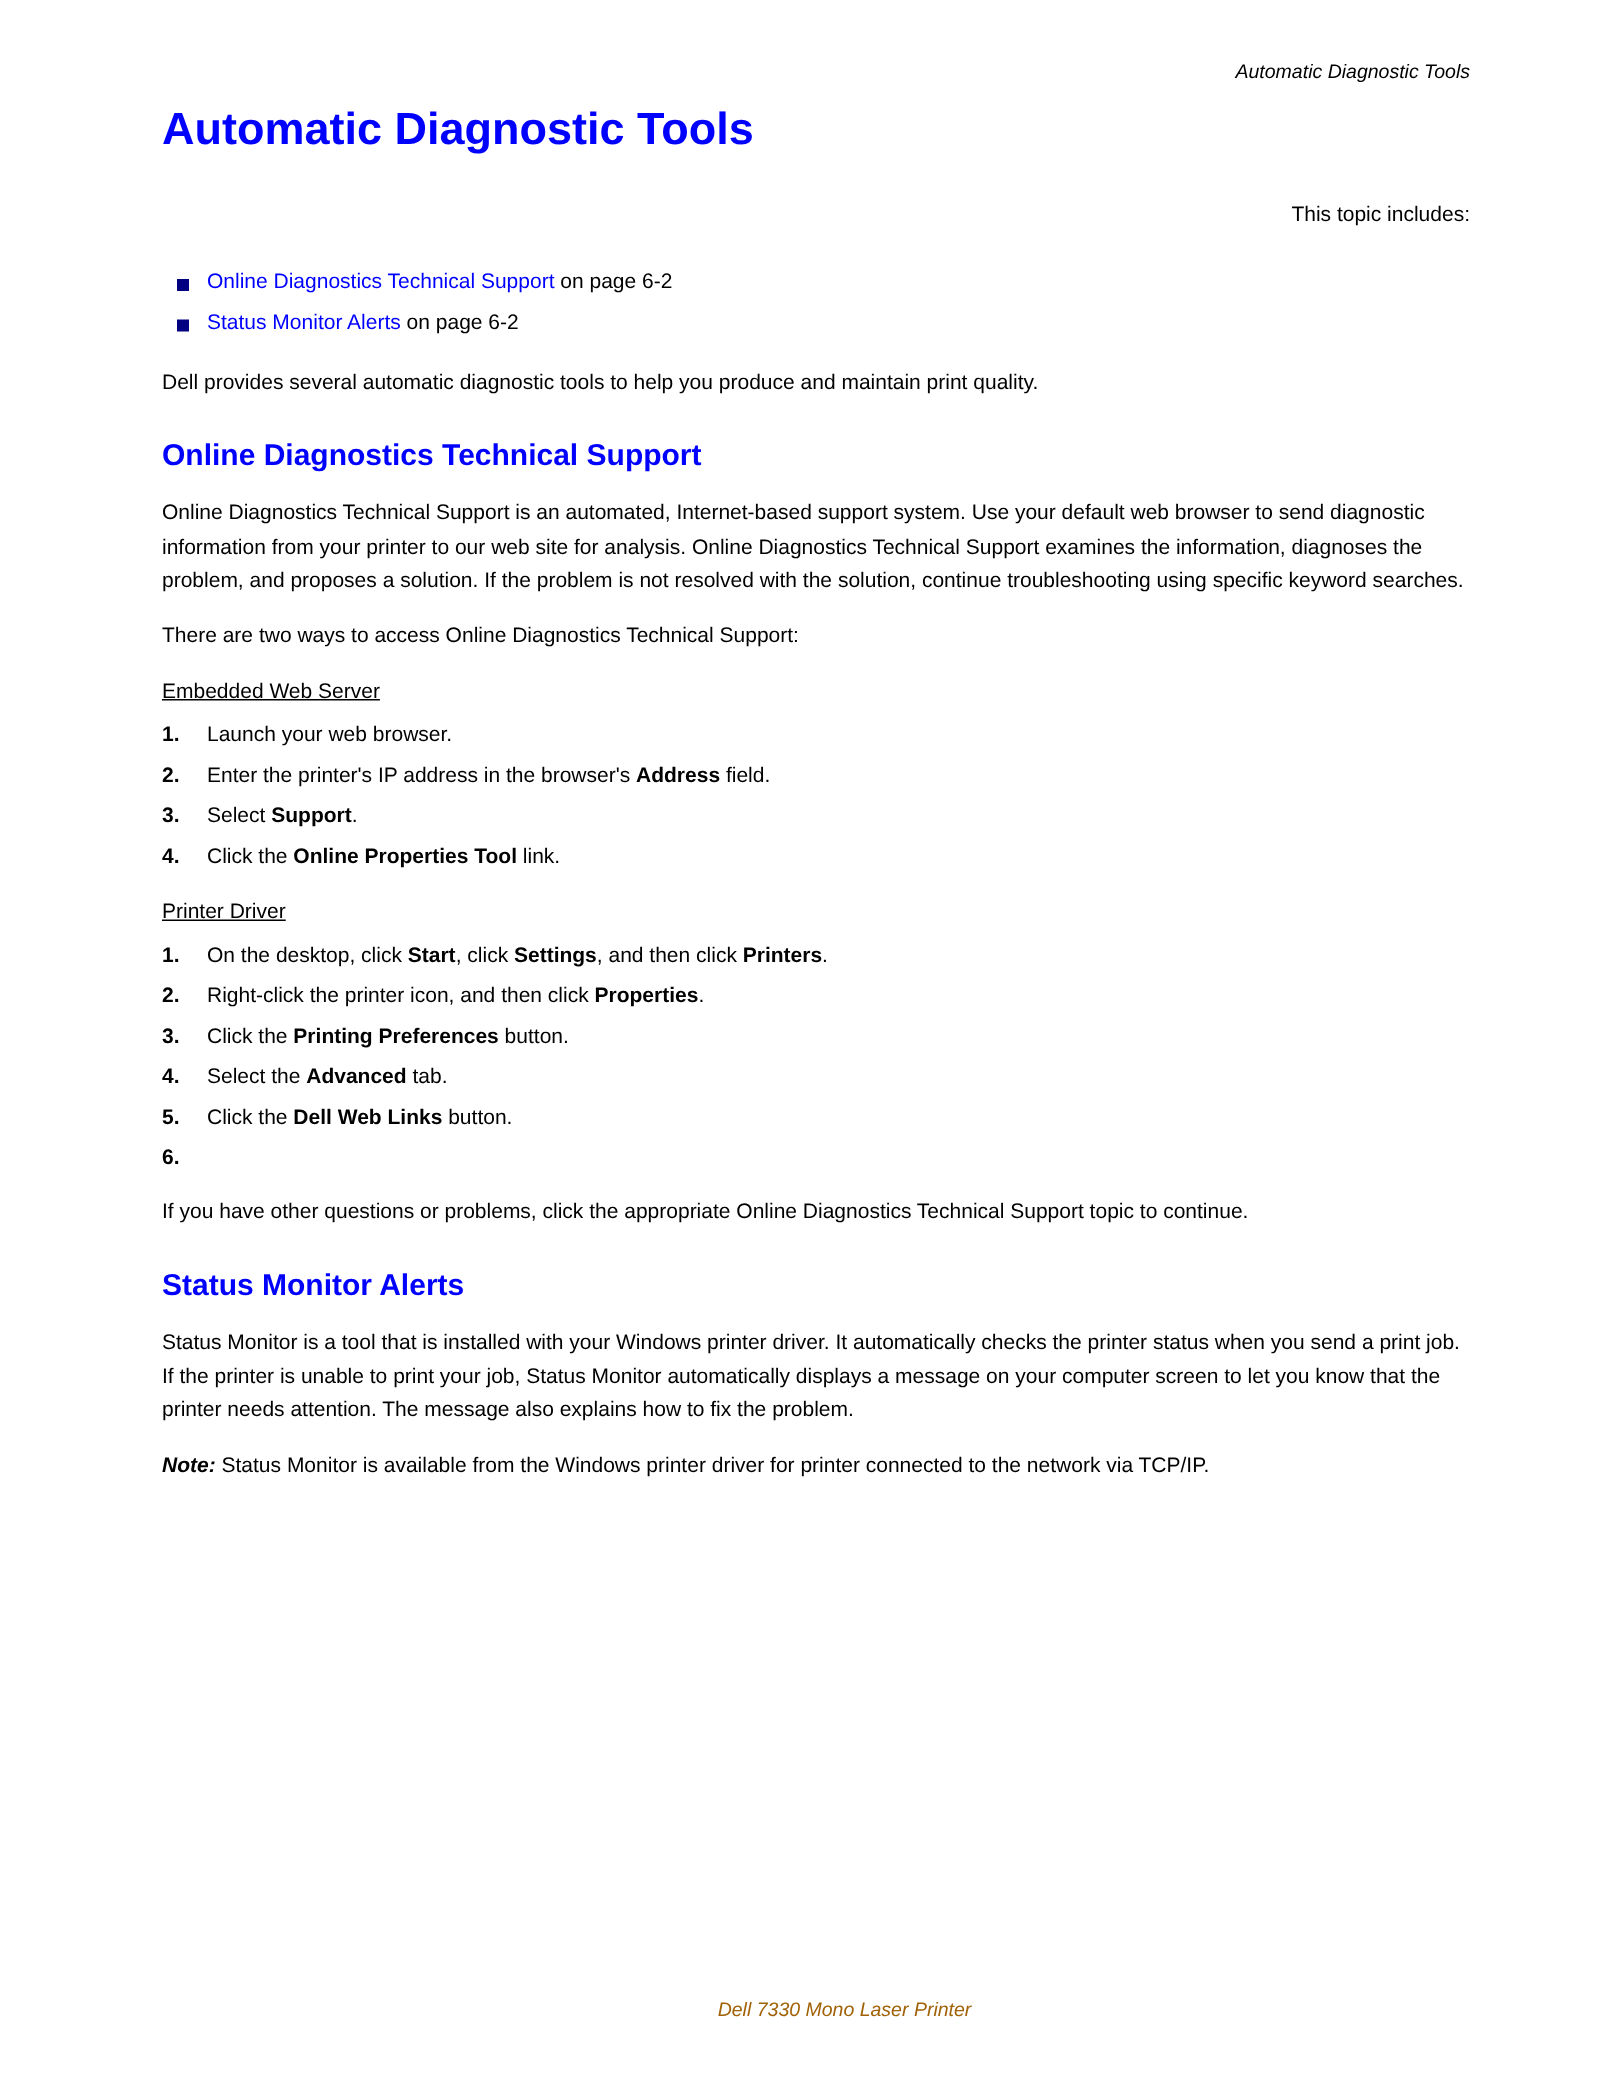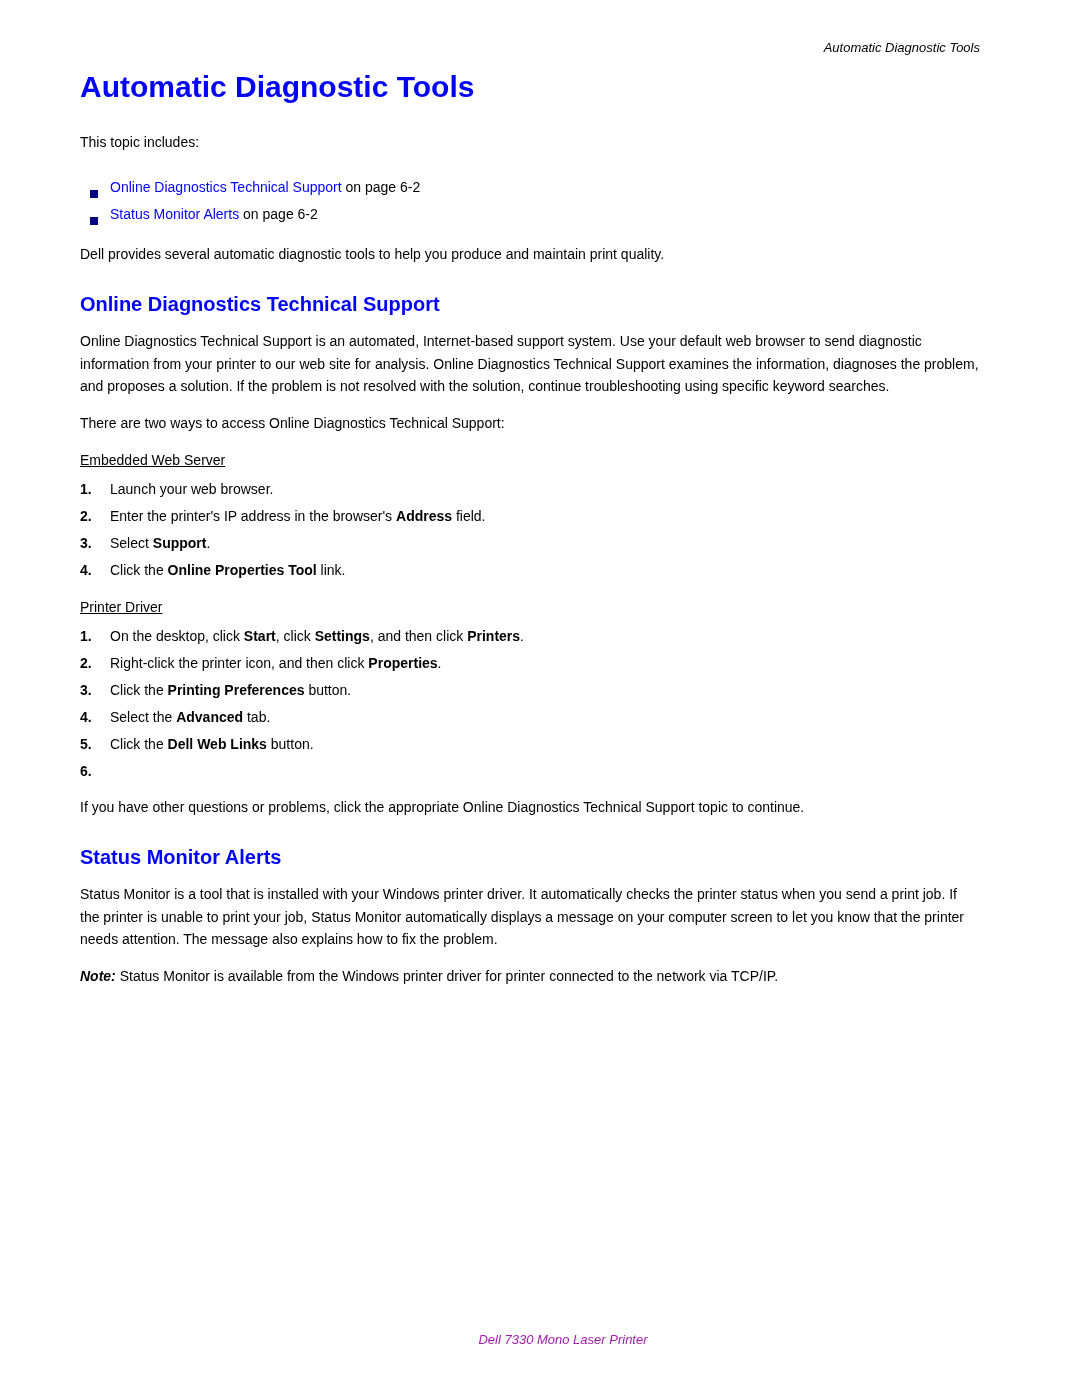--- a/index.html
+++ b/index.html
@@ -15,21 +15,21 @@
       color: #000000;
       width: 1080px;
       min-height: 1397px;
       position: relative;
     }
 
     .page-container {
       width: 1080px;
       min-height: 1397px;
       background: #ffffff;
-      padding: 60px 100px 80px 80px;
+      padding: 60px 100px 80px 108px;
       position: relative;
     }
 
     .header-italic {
       position: absolute;
       top: 40px;
       right: 100px;
       font-style: italic;
       font-size: 13px;
       color: #000000;
@@ -40,30 +40,31 @@
       font-weight: bold;
       color: #0000FF;
       margin-bottom: 28px;
       margin-top: 10px;
     }
 
     .intro-text {
       font-size: 14px;
       margin-bottom: 24px;
       line-height: 1.5;
+      text-align: right;
     }
 
     .bullet-list {
       list-style: none;
       margin: 10px 0 18px 10px;
     }
 
     .bullet-list li {
       display: flex;
-      align-items: flex-end;
+      align-items: center;
       margin-bottom: 6px;
       font-size: 14px;
       line-height: 1.5;
     }
 
     .bullet-square {
       display: inline-block;
       width: 8px;
       height: 8px;
       background: #000080;
@@ -117,21 +118,21 @@
     }
 
     .footer {
       position: absolute;
       bottom: 50px;
       left: 0;
       right: 0;
       text-align: center;
       font-style: italic;
       font-size: 13px;
-      color: #a21caf;
+      color: #a16207;
       margin-left: 46px;
     }
 
     .footer-page {
       text-align: center;
       font-size: 13px;
       margin-top: 4px;
     }
 
     .note-bold {

